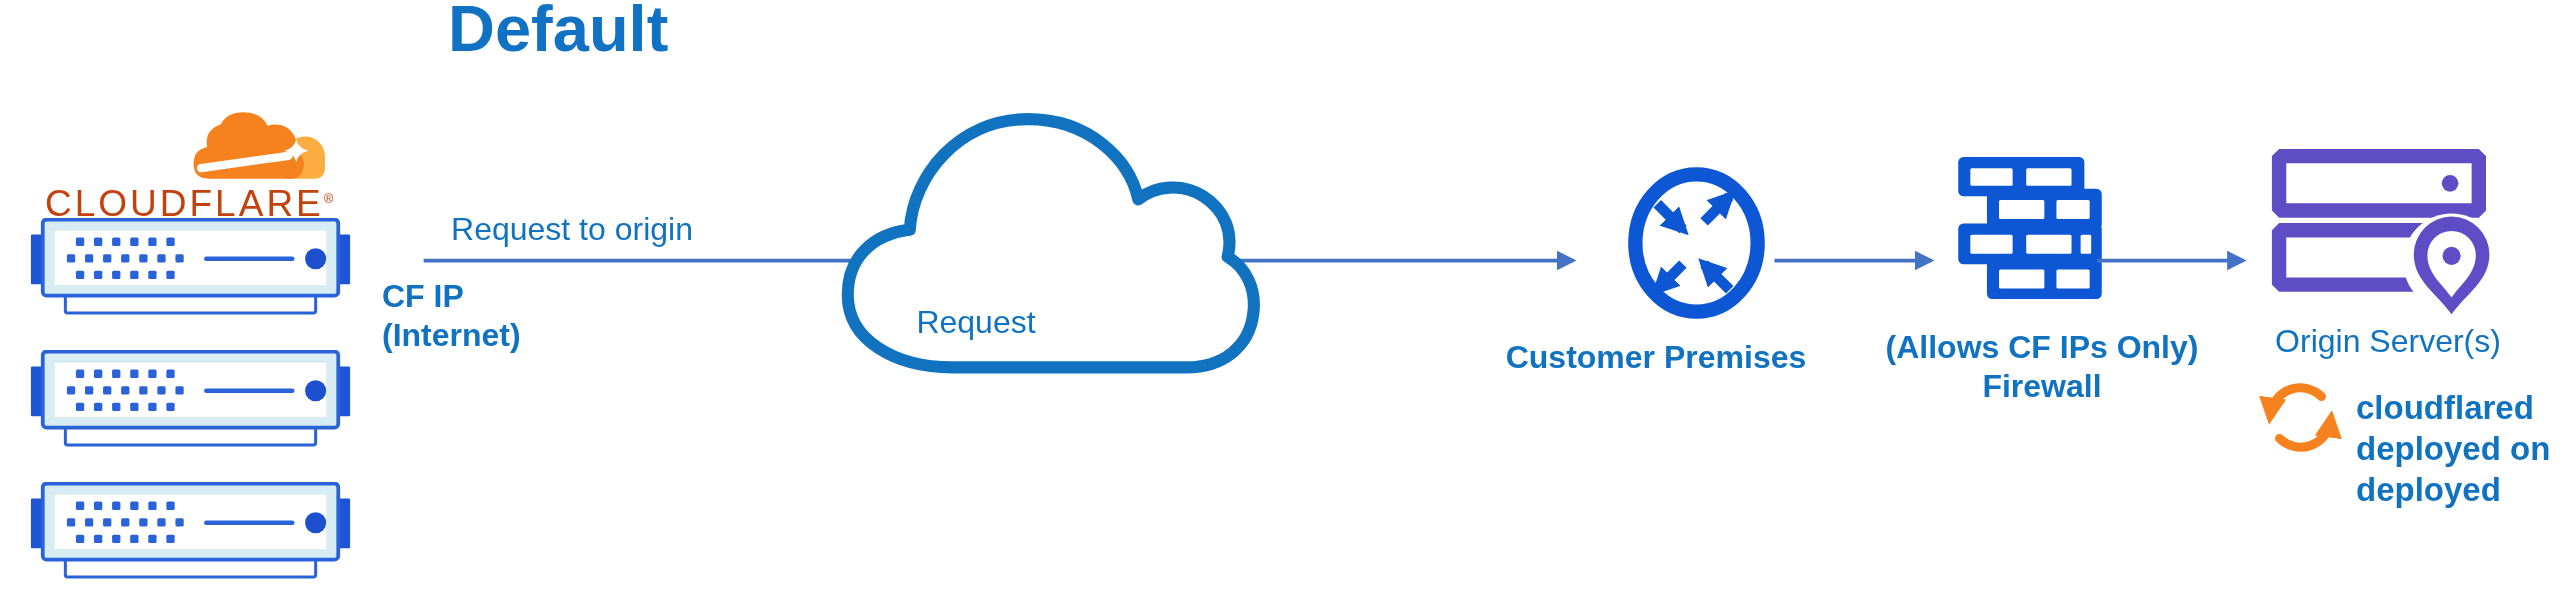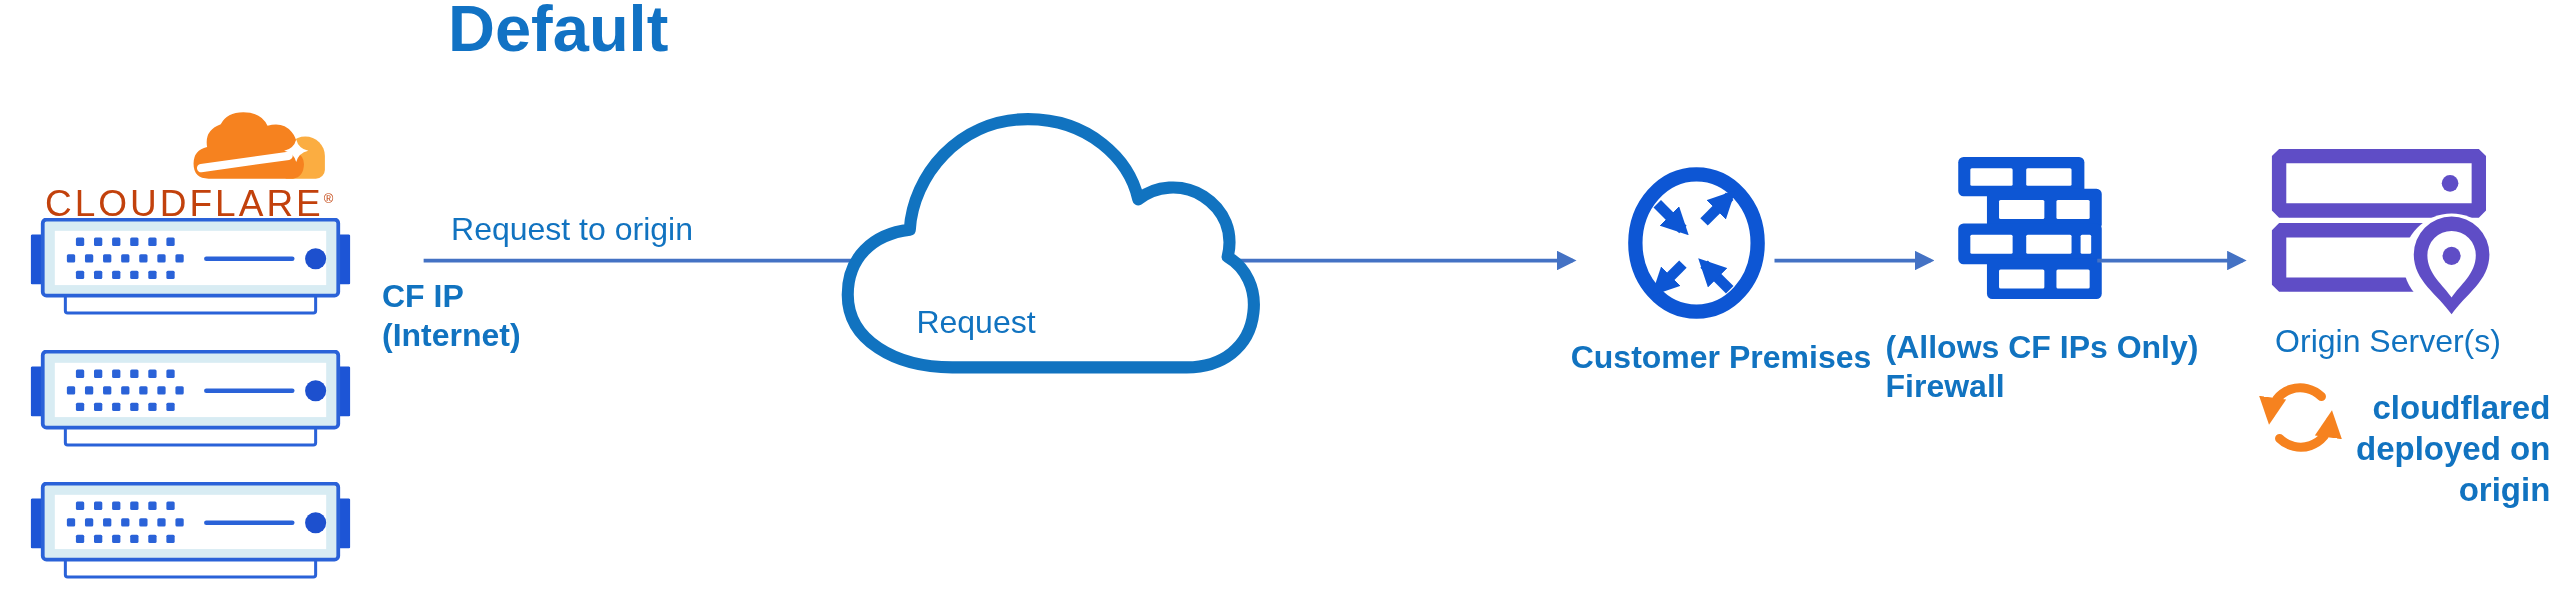--- a/index.html
+++ b/index.html
@@ -16,30 +16,30 @@
     color:#1172C4;
     font-size:65px;line-height:65px;font-weight:600;
     white-space:nowrap;
   }
   .lbl{
     position:absolute;
     color:#1173C0;
     font-size:32px;line-height:39px;font-weight:400;
     white-space:nowrap;
   }
-  .center{transform:translateX(-50%);}
+  .center{transform:translateX(-50%);text-align:center;}
   .ln{display:block;font-weight:bold;}
   .wordmark{
     position:absolute;
     color:#c2410c;
     font-size:37px;line-height:37px;font-weight:400;
     letter-spacing:3px;white-space:nowrap;
   }
   .wordmark sup{font-size:13px;letter-spacing:0;}
-  .note{font-size:33px;line-height:41px;text-align:right;}
+  .note{font-size:33px;line-height:41px;}
   svg{display:block;overflow:visible;}
 </style>
 </head>
 <body>
 
 <div class="canvas">
 
   <svg width="0" height="0" class="abs" aria-hidden="true">
     <defs>
       <marker id="mFlow" viewBox="0 0 10 10" refX="8" refY="5" markerWidth="5.2" markerHeight="5.2" orient="auto">
@@ -132,21 +132,21 @@
 
   <svg class="abs" style="left:1627px;top:166px" width="139" height="154" viewBox="0 0 184 204">
     <ellipse cx="92" cy="102" rx="81" ry="91" fill="#fff" stroke="#0D56D4" stroke-width="19"></ellipse>
     <g stroke="#0D56D4" stroke-width="14">
       <line x1="40" y1="50" x2="74" y2="84" marker-end="url(#mCpe)"></line>
       <line x1="102" y1="74" x2="136" y2="40" marker-end="url(#mCpe)"></line>
       <line x1="74" y1="130" x2="40" y2="164" marker-end="url(#mCpe)"></line>
       <line x1="136" y1="164" x2="102" y2="130" marker-end="url(#mCpe)"></line>
     </g>
   </svg>
-  <div class="lbl center" style="left:1721px;top:338px">
+  <div class="lbl center" style="left:1656px;top:338px">
     <span class="ln">Customer Premises</span>
   </div>
 
   <svg class="abs" style="left:1772px;top:250px" width="176" height="21" viewBox="0 0 232 28">
     <line x1="2" y1="14" x2="210" y2="14" stroke="#4472C4" stroke-width="5" marker-end="url(#mFlow)"></line>
   </svg>
 
   <svg class="abs" style="left:1958px;top:157px" width="144" height="142" viewBox="0 0 190 188">
     <g fill="#0D56D4">
       <rect x="0" y="0" width="167" height="52" rx="7"></rect>
@@ -192,17 +192,17 @@
 
   <svg class="abs" style="left:2255px;top:372px" width="91" height="91" viewBox="0 0 100 100">
     <g stroke="#F6821F" stroke-width="10" fill="none" stroke-linecap="round">
       <path d="M73 27 A33 33 0 0 0 17 46" marker-end="url(#mSync)"></path>
       <path d="M27 73 A33 33 0 0 0 83 54" marker-end="url(#mSync)"></path>
     </g>
   </svg>
   <div class="lbl note" style="left:2356px;top:387px">
     <span class="ln">cloudflared</span>
     <span class="ln">deployed on</span>
-    <span class="ln">origin</span>
+    <span class="ln">deployed</span>
   </div>
 
 </div>
 
 
 </body></html>

